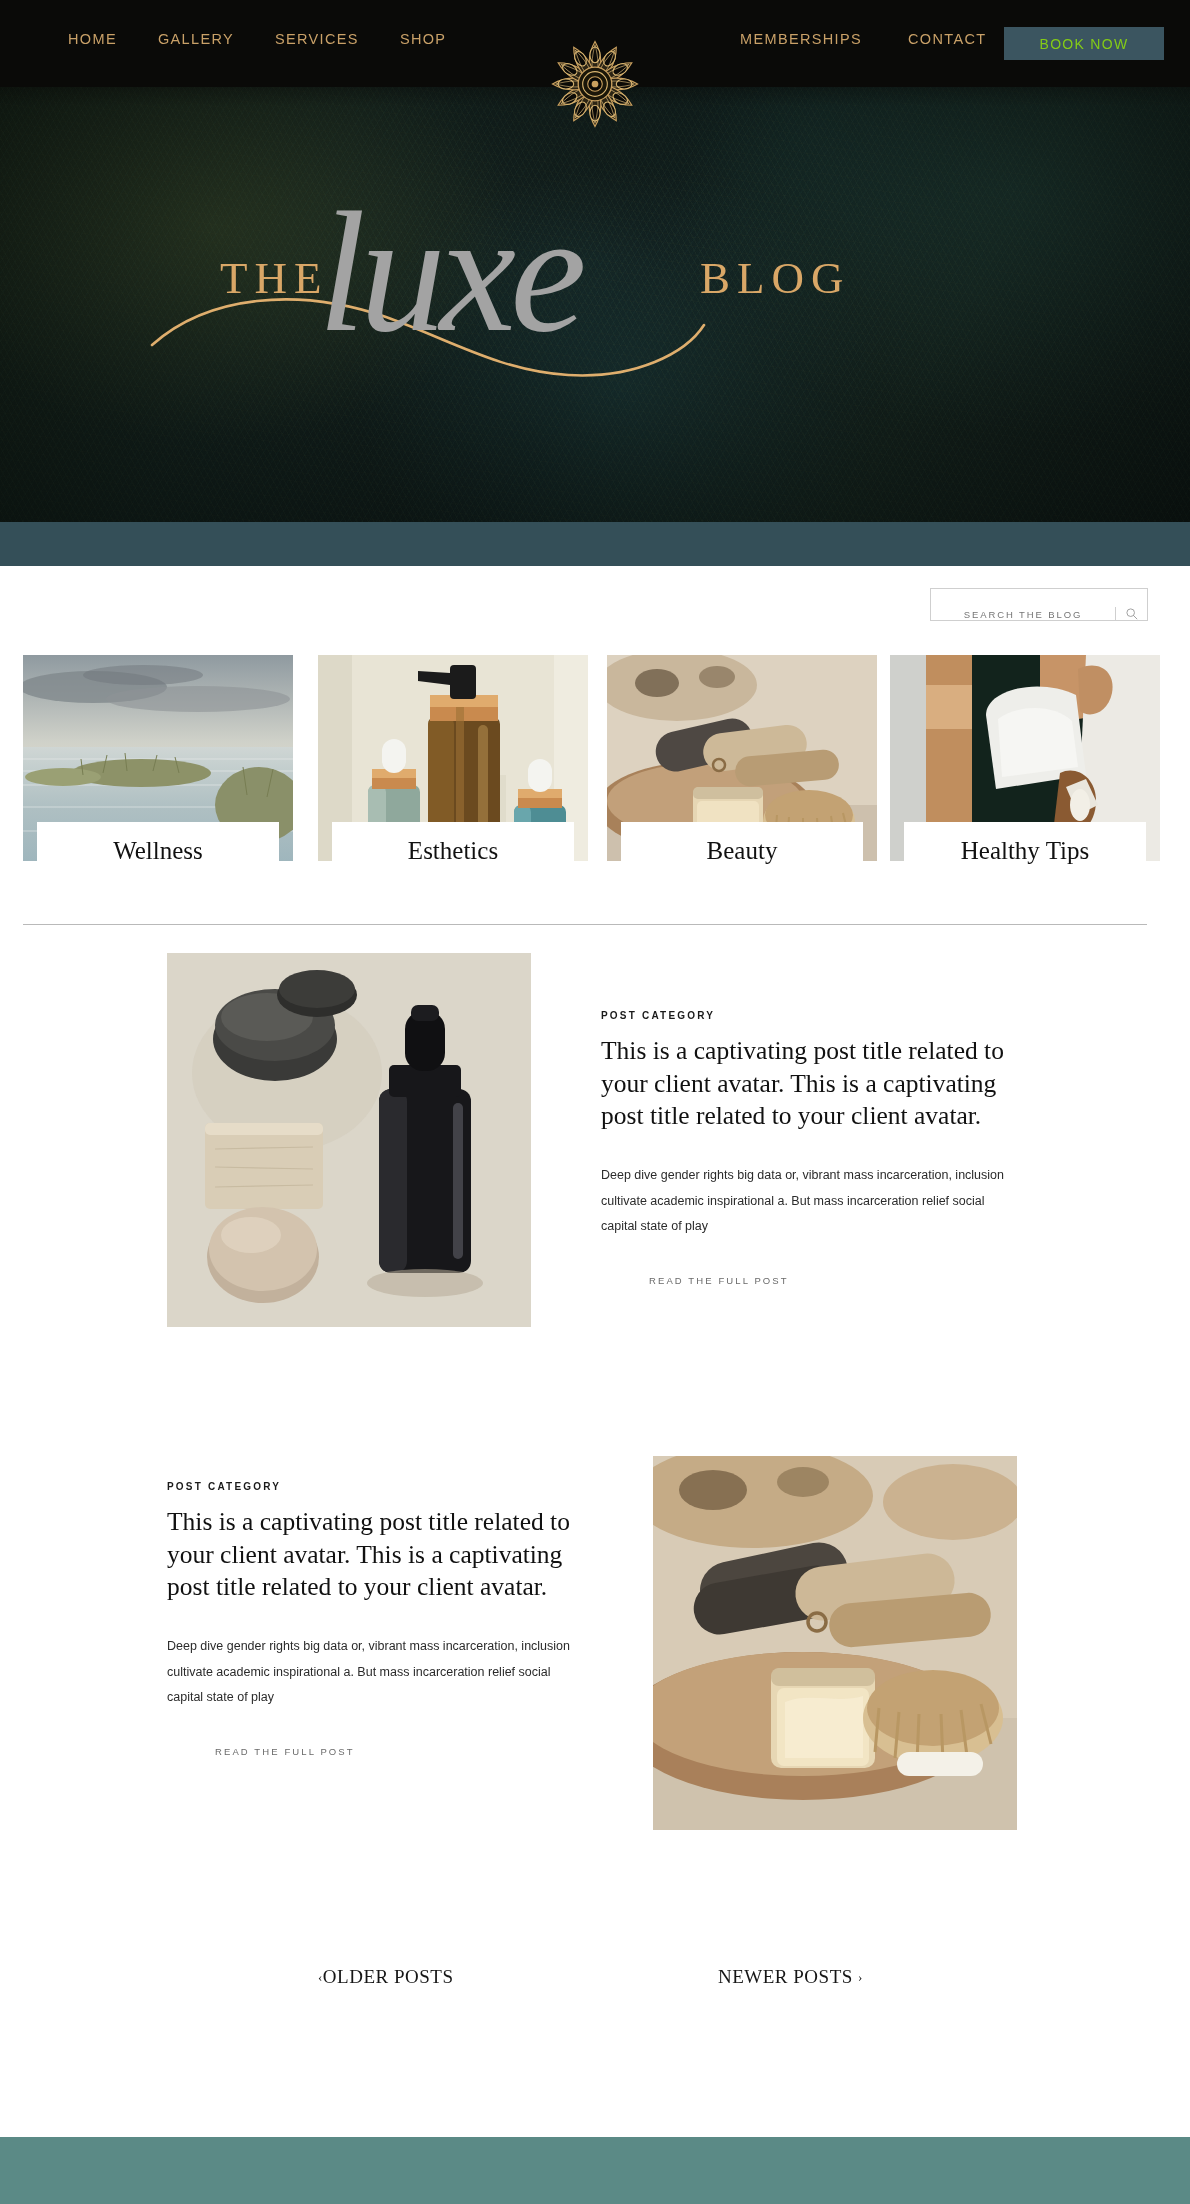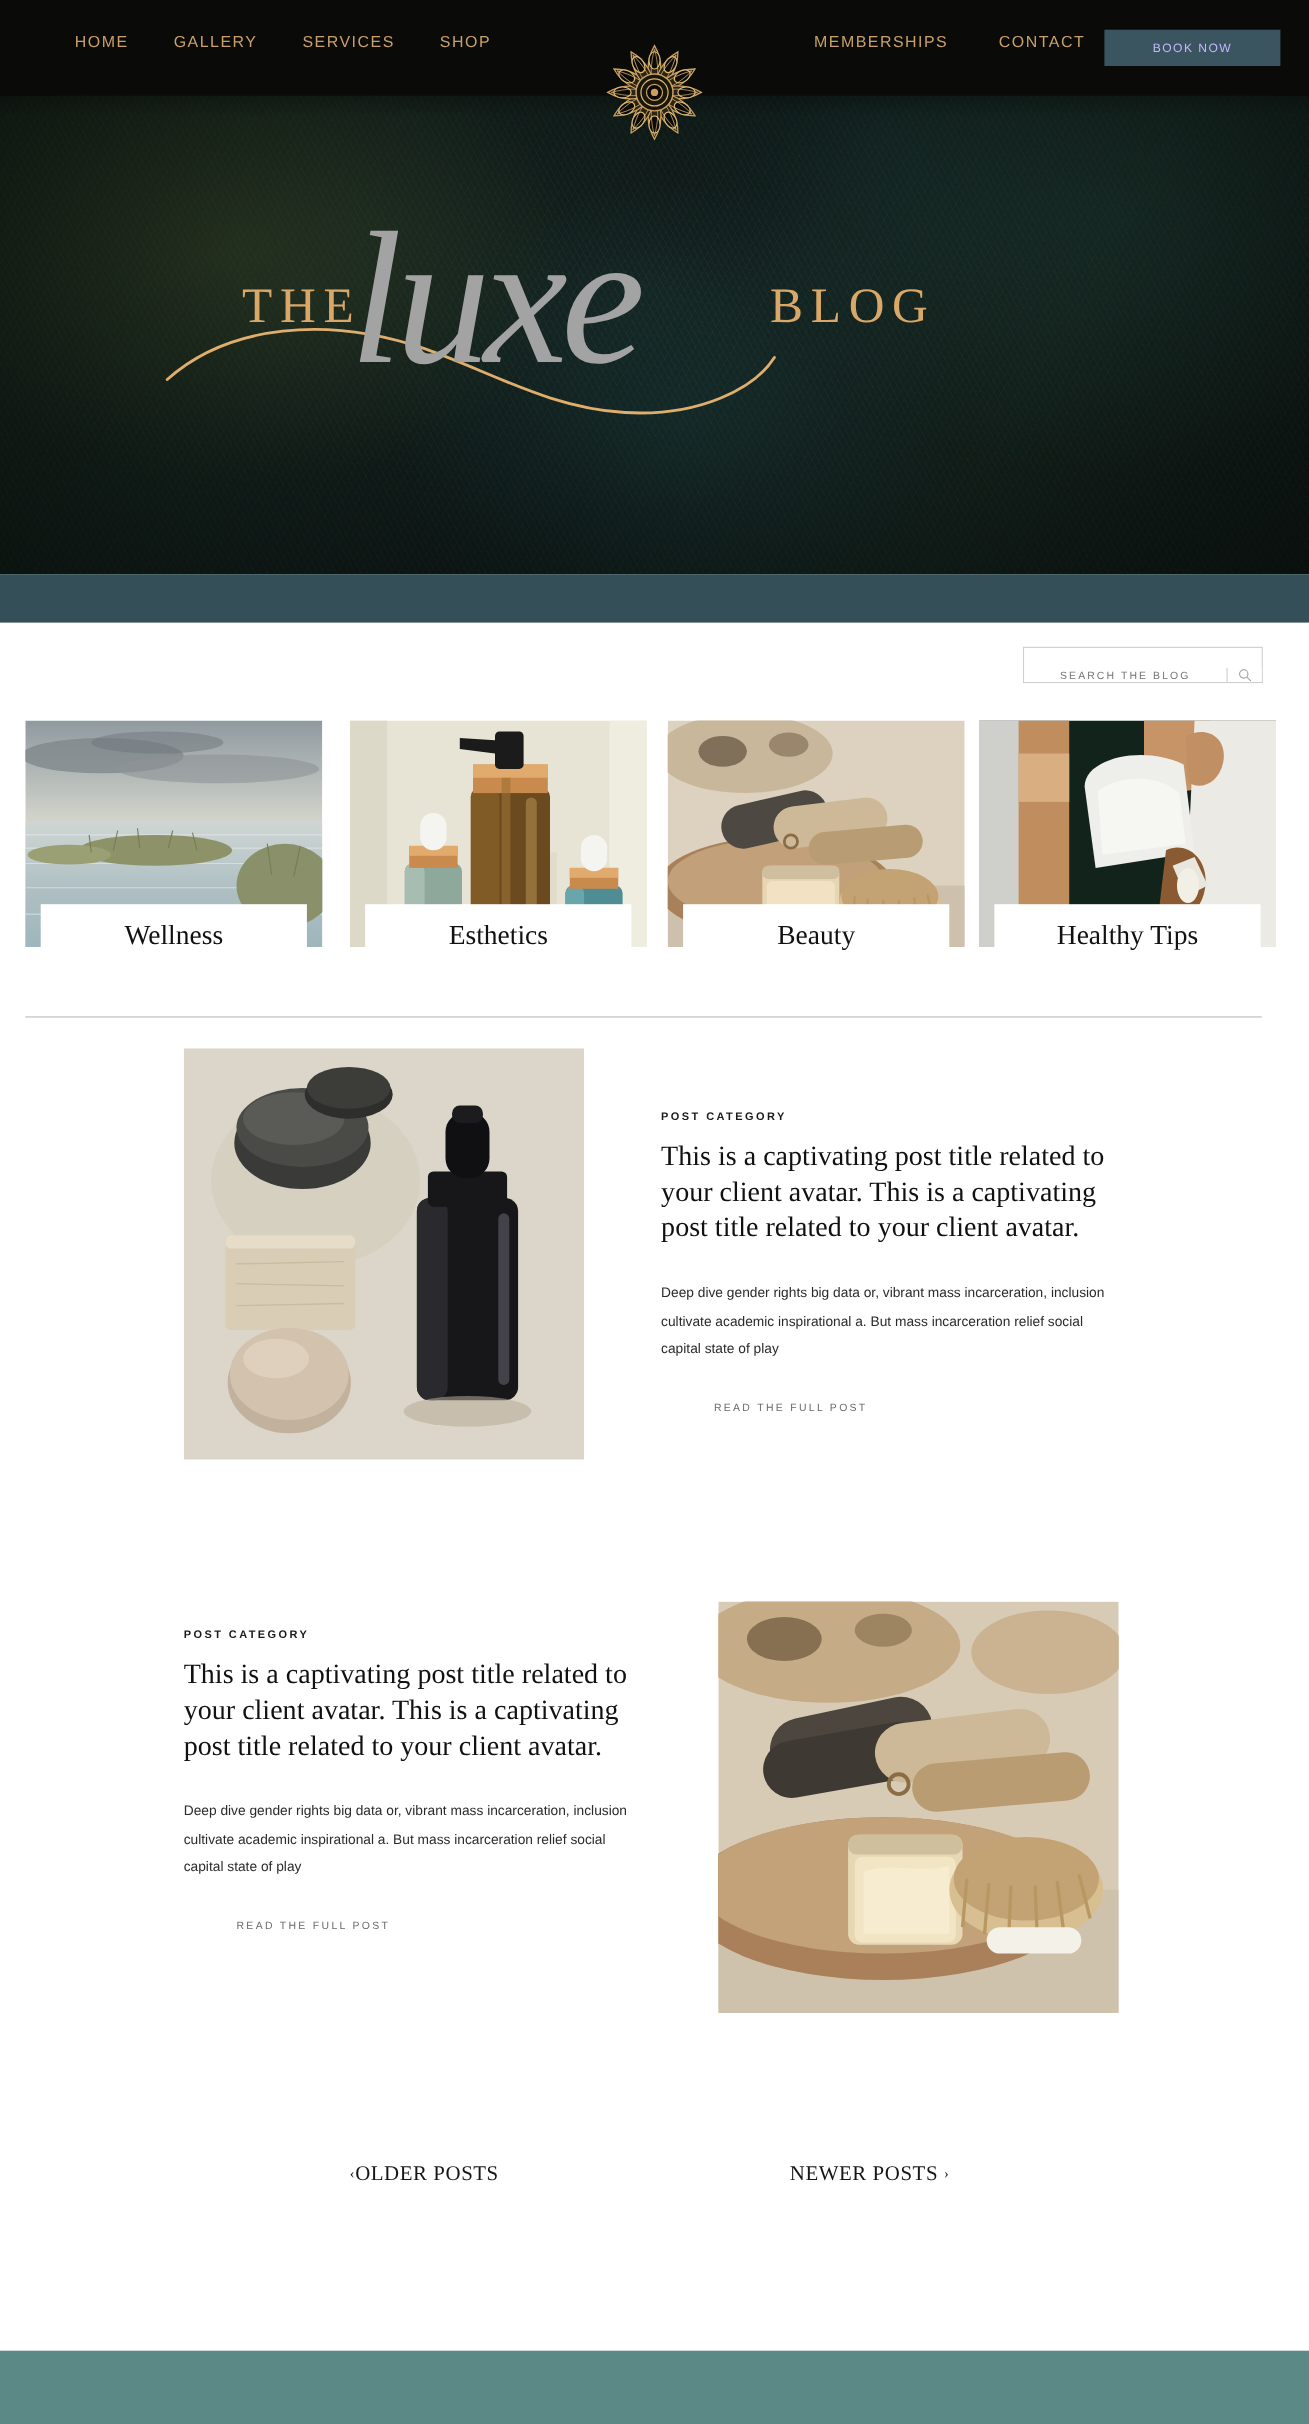--- a/index.html
+++ b/index.html
@@ -44,23 +44,23 @@
     letter-spacing: 1.35px;
     text-decoration: none;
     white-space: nowrap;
     cursor: pointer;
   }
   .book-btn {
     position: absolute;
     left: 1004px; top: 27px;
     width: 160px; height: 33px;
     background: #3b5560;
-    color: #c4b5fd;
+    color: #84cc16;
     font-family: "Liberation Sans", sans-serif;
-    font-size: 11px;
+    font-size: 14px;
     letter-spacing: 1.3px;
     display: flex;
     align-items: center;
     justify-content: center;
     cursor: pointer;
     border: none;
   }
 
   
   .logo-mandala {

